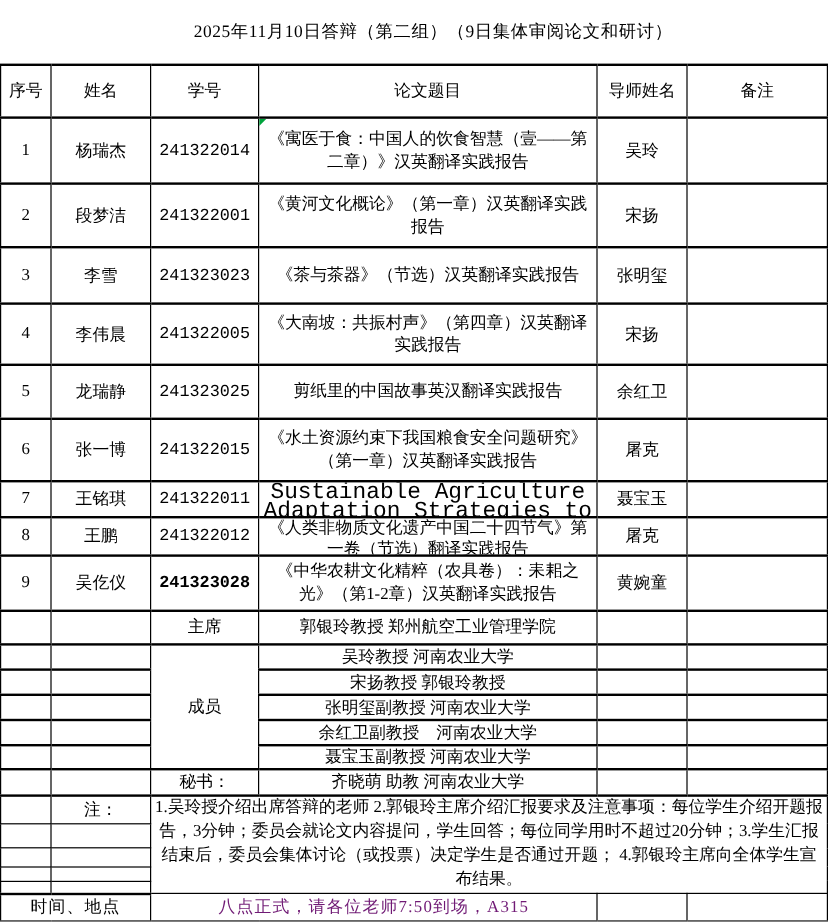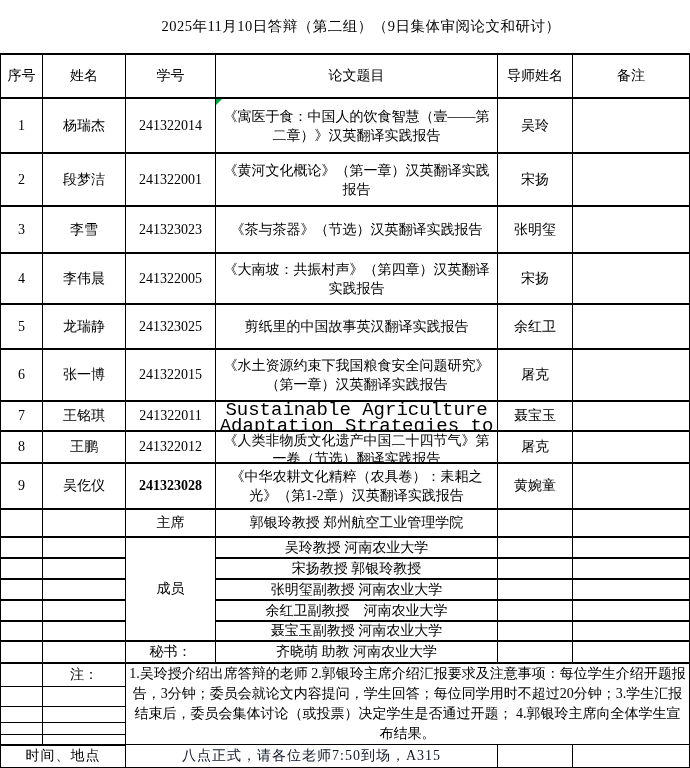--- a/index.html
+++ b/index.html
@@ -5,21 +5,21 @@
   html,body{margin:0;padding:0;background:#fff;}
   body{width:690px;height:768px;overflow:hidden;
        font-family:"Liberation Serif","DejaVu Serif",serif;color:#000;}
   .page-title{height:53px;display:flex;align-items:center;justify-content:center;
        font-size:14.5px;letter-spacing:.5px;padding-left:32px;}
   table.sched{border-collapse:collapse;table-layout:fixed;width:689px;margin-left:0;padding-left:42px;}
   table.sched td{border:1px solid #000;padding:0 2px;text-align:center;
        vertical-align:middle;font-size:14px;overflow:hidden;position:relative;}
   tr.hb > td{border-bottom-width:2px;}
   tr.ht > td{border-top-width:2px;}
-  td.sid{font-size:15px;font-family:Liberation Serif, serif;}
+  td.sid{font-size:15px;font-family:Liberation Mono, monospace;}
   td.sid.bold{font-weight:bold;}
   td.thesis{line-height:19px;margin-left:35px;}
   .mono{font-family:"Liberation Mono","DejaVu Sans Mono",monospace;font-size:19px;line-height:16px;}
   .clip7{height:28px;overflow:hidden;}
   .clip8{height:30px;overflow:hidden;line-height:18px;}
   .corner{position:absolute;top:0;left:0;width:0;height:0;
        border-top:6px solid #00a33c;border-right:6px solid transparent;}
   td.notes-text{text-align:left;font-size:15px;line-height:20px;vertical-align:top;padding:1px 3px;}
   td.footer-label{font-size:18px;white-space:nowrap;text-align:left;padding-left:42px;letter-spacing:1px;margin-left:12px;}
   td.footer-msg{font-size:15px;letter-spacing:1px;}
@@ -211,18 +211,18 @@
     <td></td>
     <td></td>
   </tr>
   <tr class="hb" style="height:10px">
     <td></td>
     <td></td>
   </tr>
 
   <tr class="hb" style="height:23px">
     <td class="footer-label" colspan="2">时间、地点</td>
-    <td class="footer-msg" colspan="2" style="color: #0f172a;">八点正式，请各位老师7:50到场，A315</td>
+    <td class="footer-msg" colspan="2" style="color: #701a75;">八点正式，请各位老师7:50到场，A315</td>
     <td></td>
     <td></td>
   </tr>
 </tbody>
   </table>
 
 </body></html>

